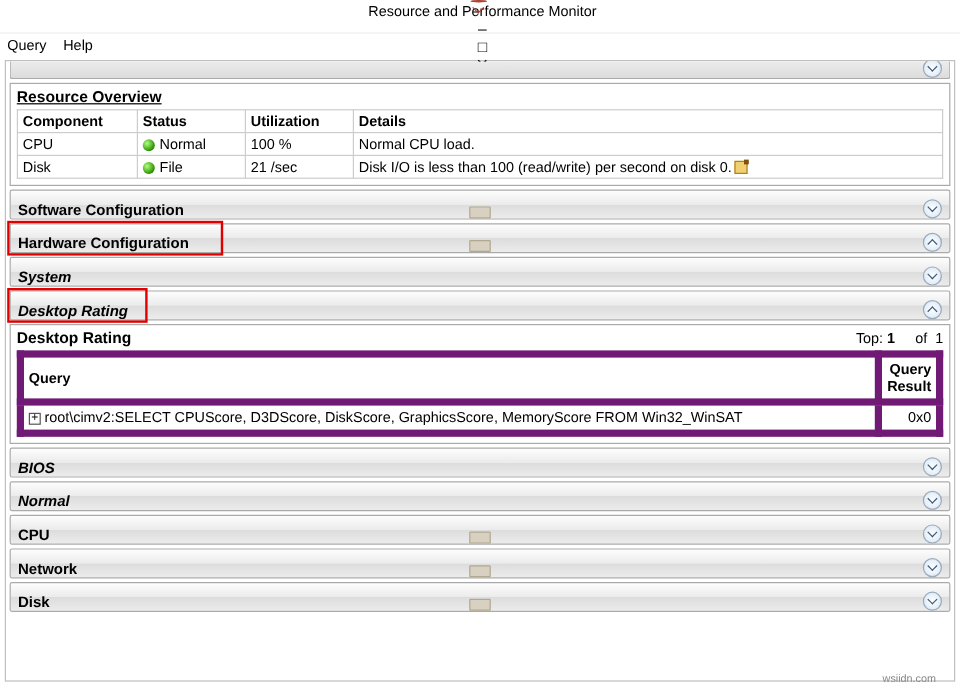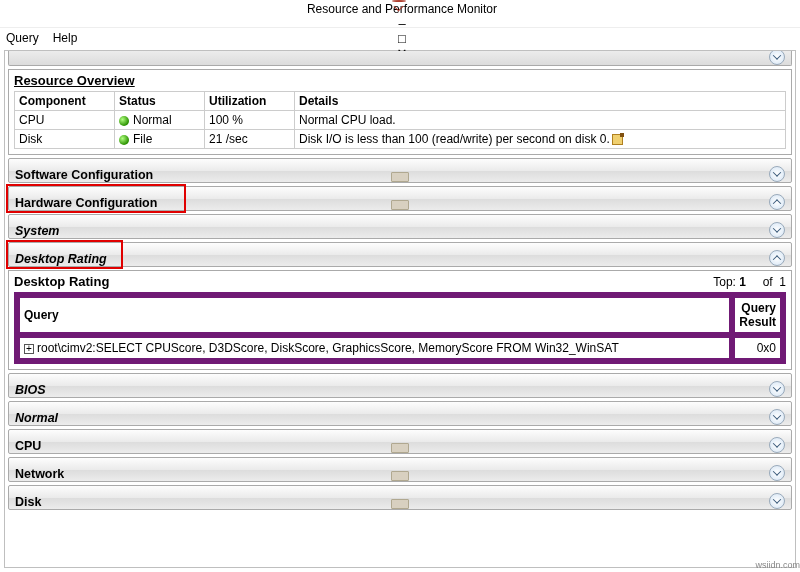--- a/index.html
+++ b/index.html
@@ -156,21 +156,21 @@
 }
 .q-table th { font-weight: bold; }
 .q-table .qr { width: 48px; text-align: right; }
 .plus-icn {
   display: inline-block; width: 10px; height: 10px;
   border: 1px solid #555;
   position: relative; margin-right: 3px; vertical-align: middle;
   font-size: 10px; line-height: 8px; text-align: center;
 }
 .watermark {
-  position: absolute; right: 0; bottom: 2px;
+  position: absolute; right: 20px; bottom: 2px;
   font-size: 9px; color: #888;
 }
 .perf-collapsed {
   height: 15px;
   border: 1px solid #aaa;
   border-top: none;
   border-radius: 0 0 2px 2px;
   margin: 0 3px;
   background: linear-gradient(#ececec,#dcdcdc);
   position: relative;

